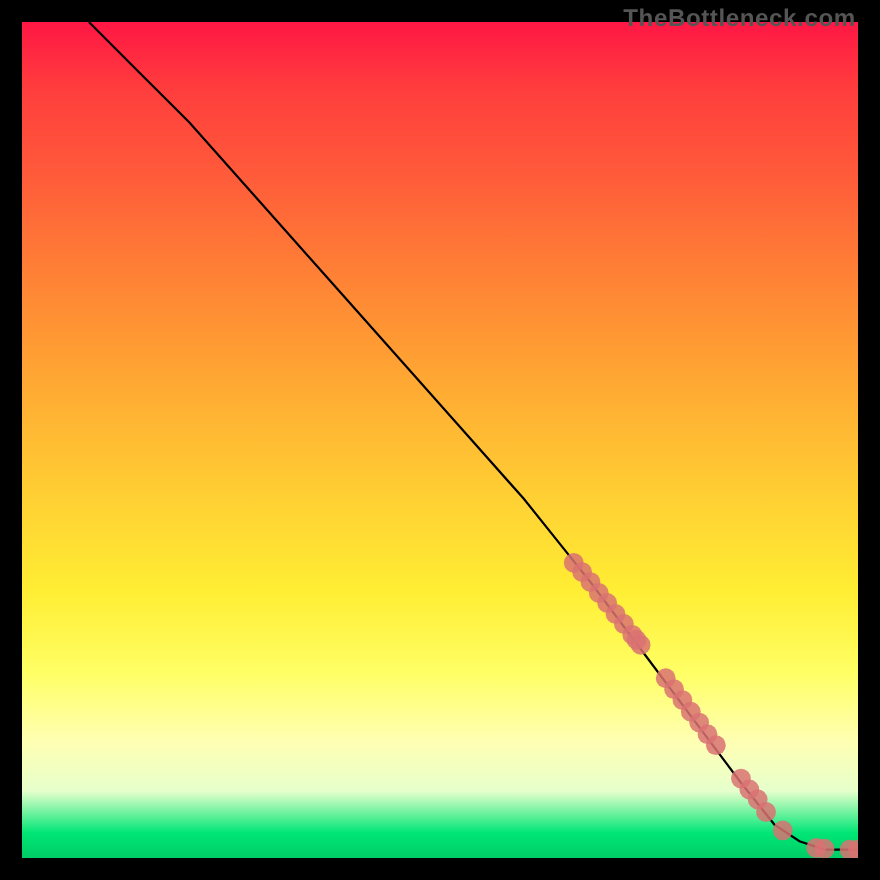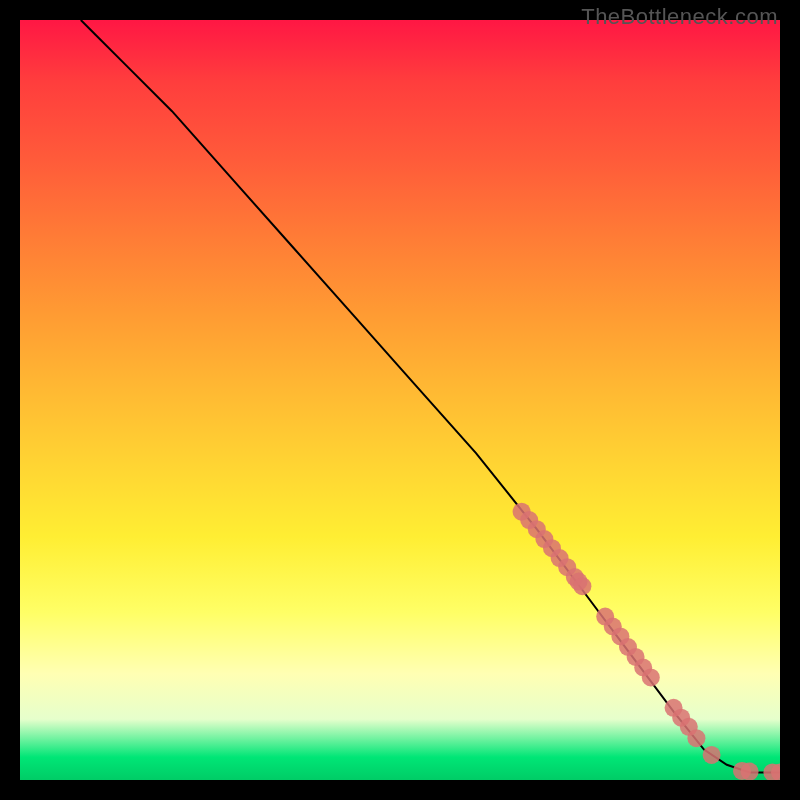--- a/index.html
+++ b/index.html
@@ -25,21 +25,21 @@
       #00e676 97%,
       #00cc66 100%
     );
   }
   .attribution {
     position: absolute;
     top: 4px;
     right: 22px;
     color: #555;
     font-size: 22px;
-    font-weight: 400;
+    font-weight: 700;
     letter-spacing: 0.5px;
   }
   svg.plot {
     position: absolute;
     left: 20px;
     top: 20px;
     width: 760px;
     height: 760px;
   }
   .curve { fill: none; stroke: #000; stroke-width: 2; }

